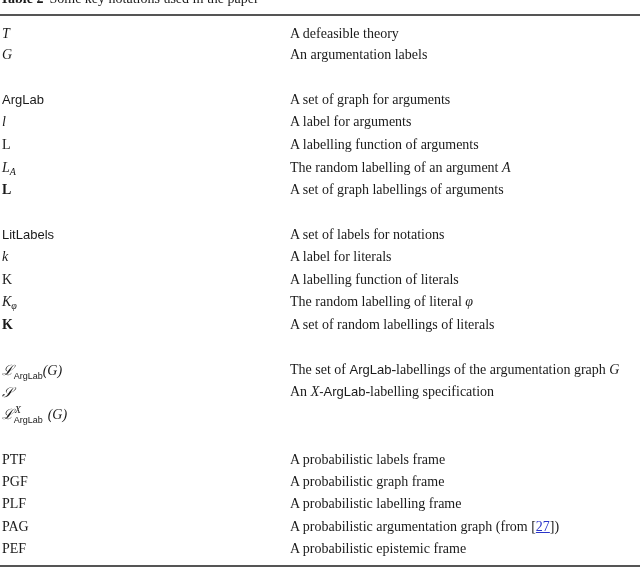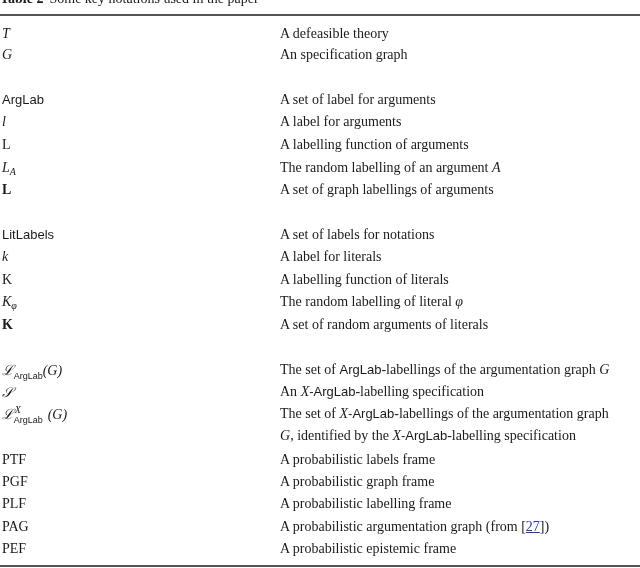--- a/index.html
+++ b/index.html
@@ -39,21 +39,21 @@
       line-height: 22px;
     }
     .sym {
       position: absolute;
       left: 2px;
       top: 0;
       white-space: nowrap;
     }
     .desc {
       position: absolute;
-      left: 280px;
+      left: 290px;
       top: 0;
       white-space: nowrap;
     }
     .it { font-style: italic; }
     .bf { font-weight: bold; }
     .sans { font-family: "Liberation Sans", "DejaVu Sans", sans-serif; font-size: 13px; }
     .sub { font-size: 10px; vertical-align: -3px; }
     .subsans { font-family: "Liberation Sans", "DejaVu Sans", sans-serif; font-size: 9px; vertical-align: -4px; }
     .script { font-family: "DejaVu Serif", serif; font-style: italic; }
     .link { color: #2a35c8; text-decoration: underline; }
@@ -71,26 +71,26 @@
 <div class="rule top"></div>
 
 <div>
 
   <div class="row" style="top:23px">
     <span class="sym it">T</span>
     <span class="desc">A defeasible theory</span>
   </div>
   <div class="row" style="top:44px">
     <span class="sym it">G</span>
-    <span class="desc">An specification graph</span>
+    <span class="desc">An argumentation labels</span>
   </div>
 
   <div class="row" style="top:89px">
     <span class="sym sans">ArgLab</span>
-    <span class="desc">A set of label for arguments</span>
+    <span class="desc">A set of graph for arguments</span>
   </div>
   <div class="row" style="top:111px">
     <span class="sym it">l</span>
     <span class="desc">A label for arguments</span>
   </div>
   <div class="row" style="top:134px">
     <span class="sym">L</span>
     <span class="desc">A labelling function of arguments</span>
   </div>
   <div class="row" style="top:157px">
@@ -113,37 +113,33 @@
   <div class="row" style="top:269px">
     <span class="sym">K</span>
     <span class="desc">A labelling function of literals</span>
   </div>
   <div class="row" style="top:291px">
     <span class="sym"><span class="it">K</span><span class="it sub">φ</span></span>
     <span class="desc"><span>The random labelling of literal</span> <span class="it">φ</span></span>
   </div>
   <div class="row" style="top:314px">
     <span class="sym bf">K</span>
-    <span class="desc">A set of random arguments of literals</span>
+    <span class="desc">A set of random labellings of literals</span>
   </div>
 
   <div class="row" style="top:359px">
     <span class="sym"><span class="script">ℒ</span><span class="subsans">ArgLab</span><span class="it">(G)</span></span>
     <span class="desc"><span>The set of</span> <span class="sans">ArgLab</span><span>-labellings of the argumentation graph</span> <span class="it">G</span></span>
   </div>
   <div class="row" style="top:381px">
     <span class="sym script">𝒮</span>
     <span class="desc"><span>An</span> <span class="it">X</span><span class="sans">-ArgLab</span><span>-labelling specification</span></span>
   </div>
   <div class="row" style="top:403px; height:44px">
     <span class="sym"><span class="script">ℒ</span><span class="stack"><span class="s-sup">X</span><span class="s-sub">ArgLab</span></span><span class="it" style="margin-left:-4px">(G)</span></span>
-    <span class="desc">
-      <span>The set of</span> <span class="it">X</span><span class="sans">-ArgLab</span><span>-labellings of the argumentation graph</span><br>
-      <span class="it">G</span><span>, identified by the</span> <span class="it">X</span><span class="sans">-ArgLab</span><span>-labelling specification</span>
-    </span>
   </div>
 
   <div class="row" style="top:449px">
     <span class="sym">PTF</span>
     <span class="desc">A probabilistic labels frame</span>
   </div>
   <div class="row" style="top:471px">
     <span class="sym">PGF</span>
     <span class="desc">A probabilistic graph frame</span>
   </div>

